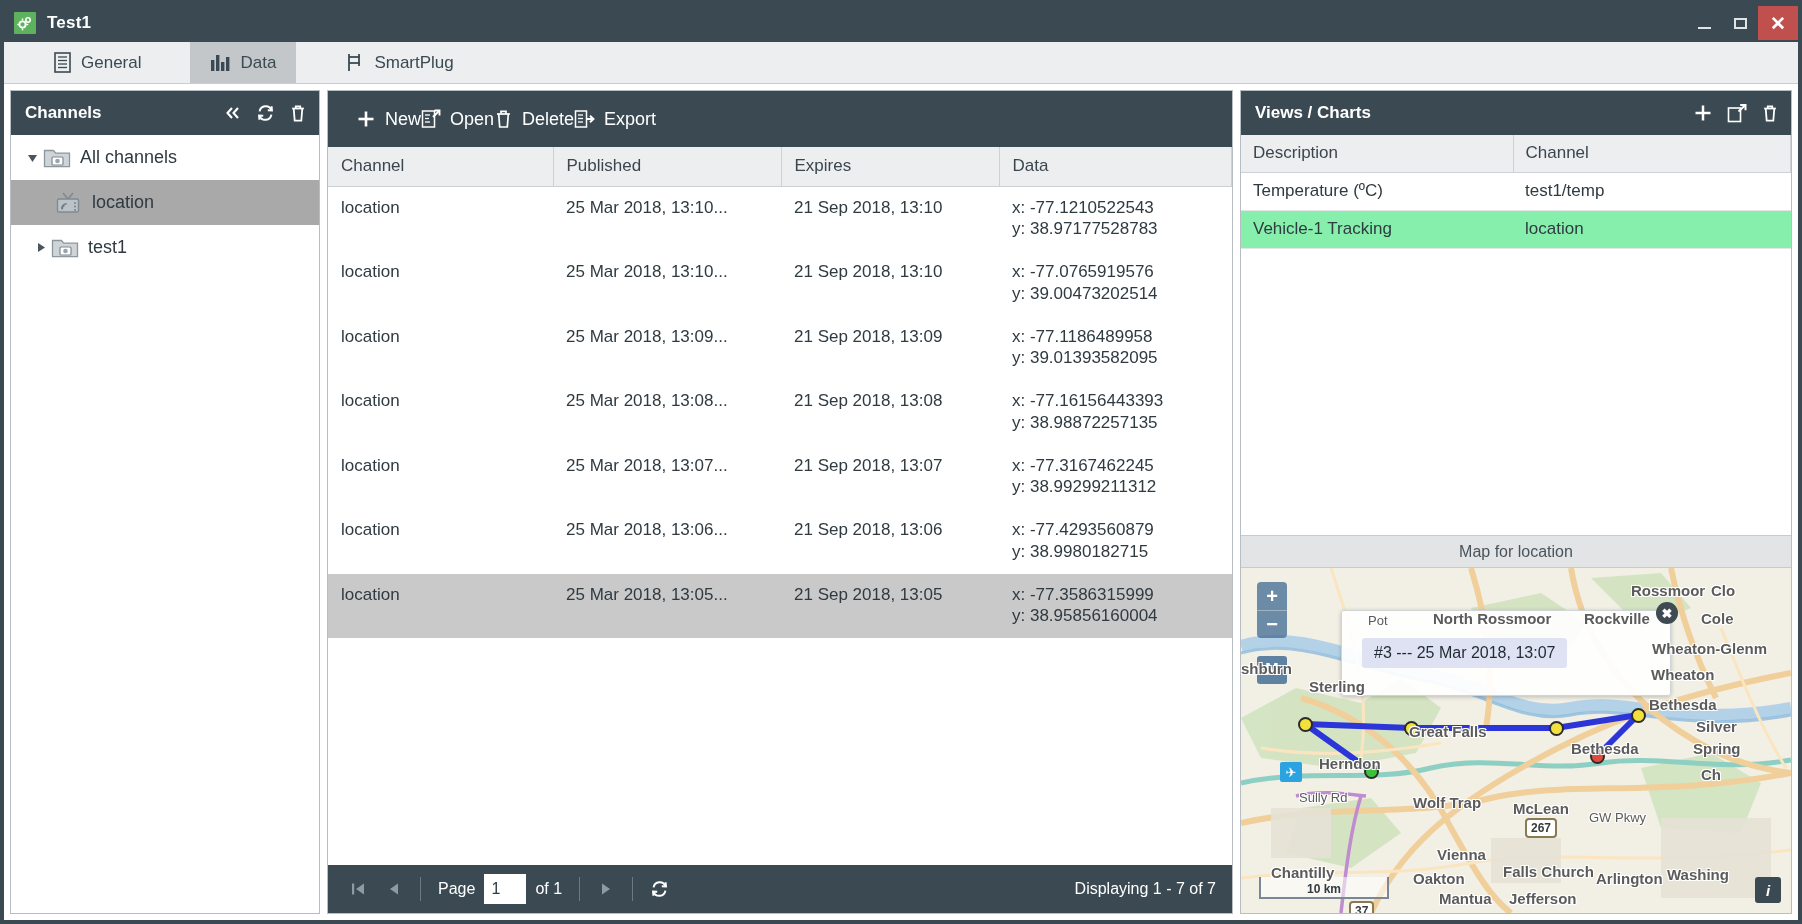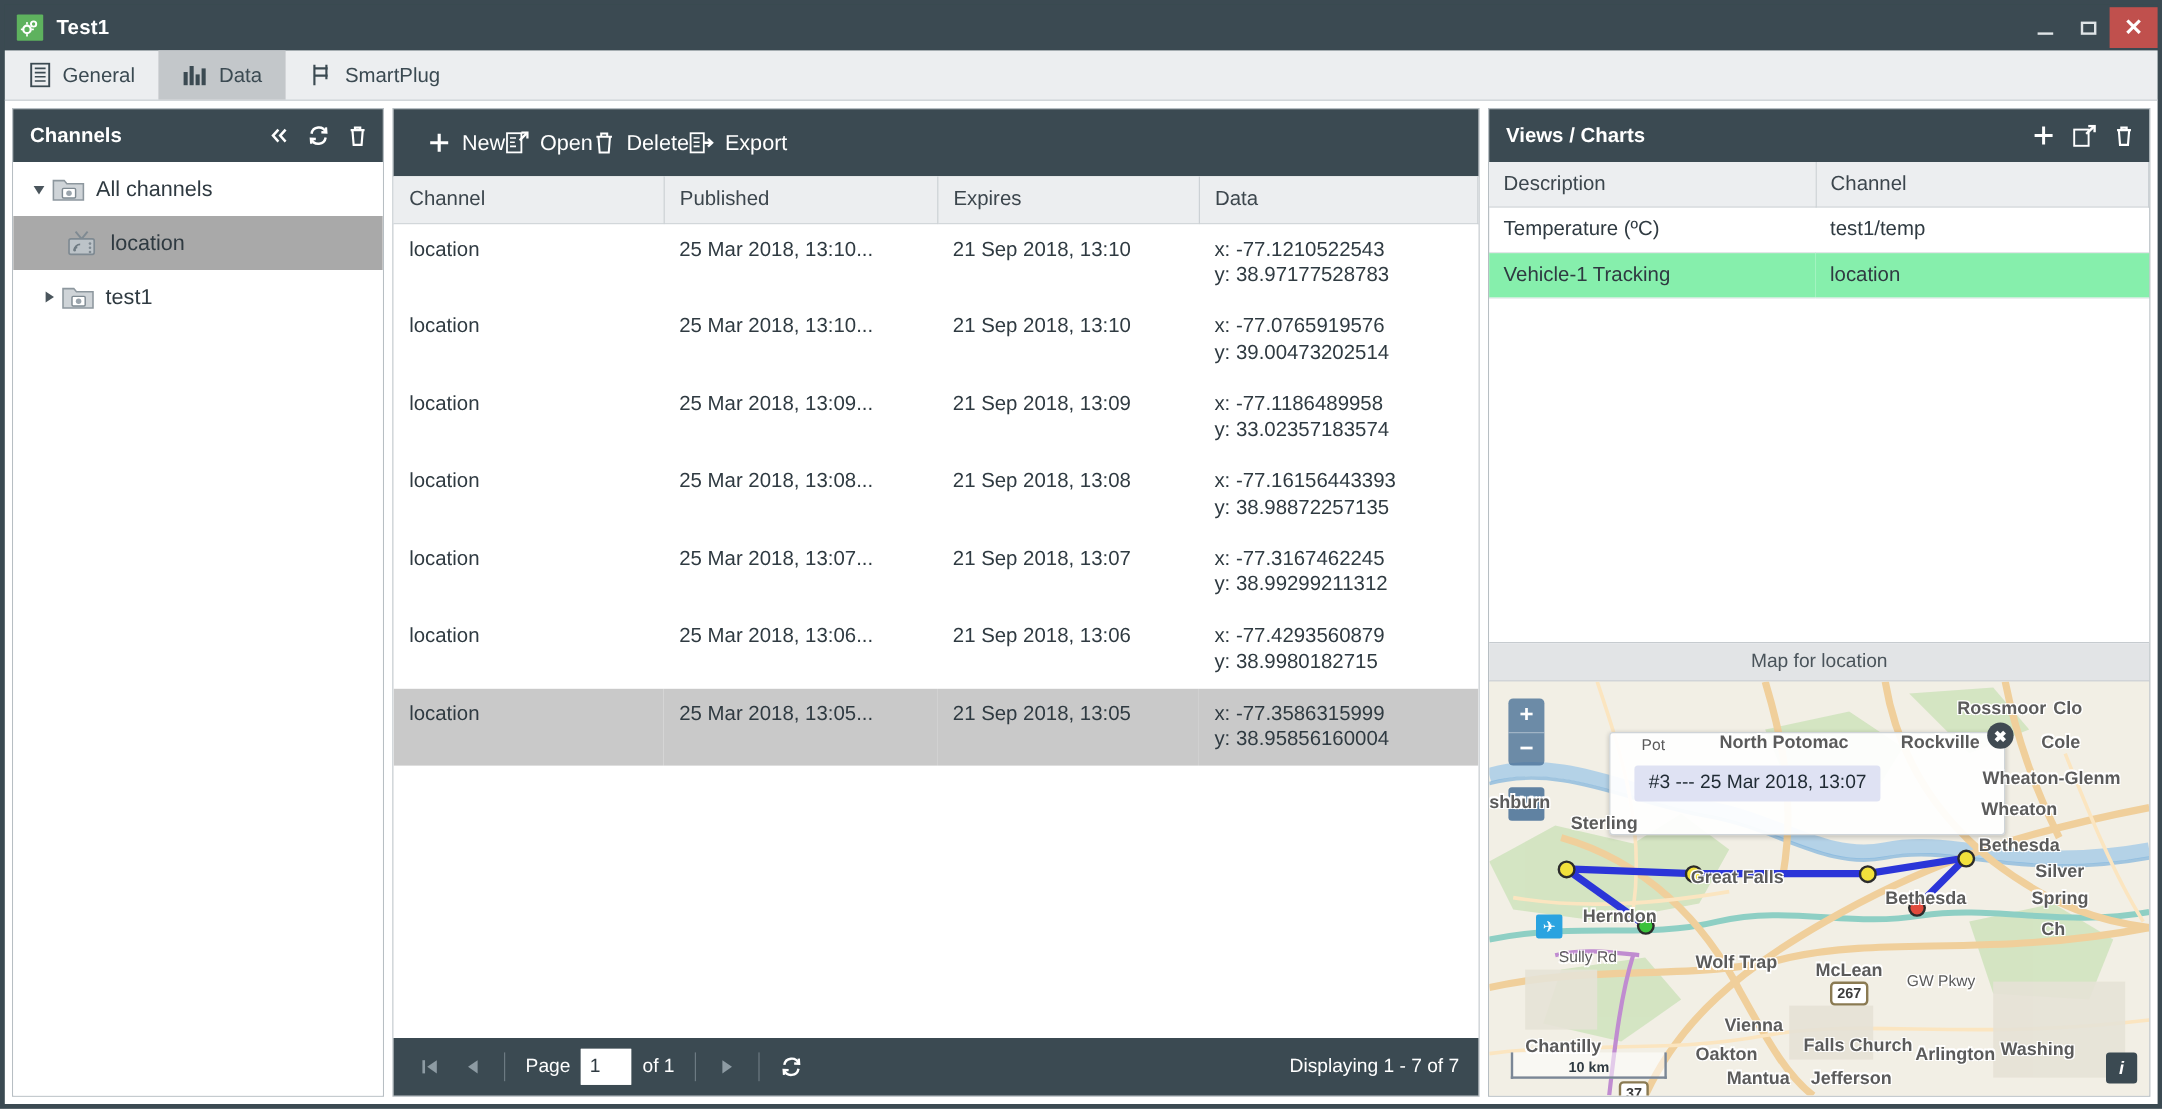--- a/index.html
+++ b/index.html
@@ -49,21 +49,21 @@
   
   .tabstrip {
     flex: 0 0 42px; height: 42px;
     background: #eceef0;
     display: flex; align-items: stretch;
     border-bottom: 1px solid #c9ced2;
   }
   .tab {
     display: flex; align-items: center; gap: 9px;
     padding: 0 20px;
-    font-size: 17px; color: #3b4a52;
+    font-size: 17px; color: #3b4a52; margin-left: 29px;
   }
   .tab.active { background: #c3c7ca; }
   .tab .ticon { display: flex; align-items: center; }
 
   
   .body-area {
     flex: 1 1 auto;
     display: flex;
     background: #ffffff;
     padding: 6px 6px 6px 6px;
@@ -579,21 +579,21 @@
                 <span class="d2">x: -77.0765919576</span>
                 <span class="d2">y: 39.00473202514</span>
               </td>
             </tr>
             <tr>
               <td>location</td>
               <td>25 Mar 2018, 13:09...</td>
               <td>21 Sep 2018, 13:09</td>
               <td>
                 <span class="d2">x: -77.1186489958</span>
-                <span class="d2">y: 33.02357183574</span>
+                <span class="d2">y: 39.01393582095</span>
               </td>
             </tr>
             <tr>
               <td>location</td>
               <td>25 Mar 2018, 13:08...</td>
               <td>21 Sep 2018, 13:08</td>
               <td>
                 <span class="d2">x: -77.16156443393</span>
                 <span class="d2">y: 38.98872257135</span>
               </td>
@@ -799,21 +799,21 @@
 
         <div class="popup">
           <span class="popup-close">✖</span>
           <span class="popup-body">#3 --- 25 Mar 2018, 13:07</span>
         </div>
 
         <div class="scale-bar">10 km</div>
         <div class="map-info">i</div>
       <span class="map-lbl" style="left: 390px; top: 14px;">Rossmoor</span>
           <span class="map-lbl" style="left: 470px; top: 14px;">Clo</span>
-          <span class="map-lbl" style="left: 192px; top: 42px;">North Potomac</span>
+          <span class="map-lbl" style="left: 192px; top: 42px;">North Rossmoor</span>
           <span class="map-lbl" style="left: 316px; top: 42px; margin-left: 27px;">Rockville</span>
           <span class="map-lbl" style="left: 460px; top: 42px;">Cole</span>
           <span class="map-lbl" style="left: 378px; top: 72px; margin-left: 33px;">Wheaton-Glenm</span>
           <span class="map-lbl" style="left: 410px; top: 98px;">Wheaton</span>
           <span class="map-lbl" style="left: 0px; top: 92px;">shburn</span>
           <span class="map-lbl" style="left: 68px; top: 110px;">Sterling</span>
           <span class="map-lbl" style="left: 408px; top: 128px;">Bethesda</span>
           <span class="map-lbl" style="left: 455px; top: 150px;">Silver</span>
           <span class="map-lbl" style="left: 452px; top: 172px;">Spring</span>
           <span class="map-lbl" style="left: 168px; top: 155px;">Great Falls</span>

